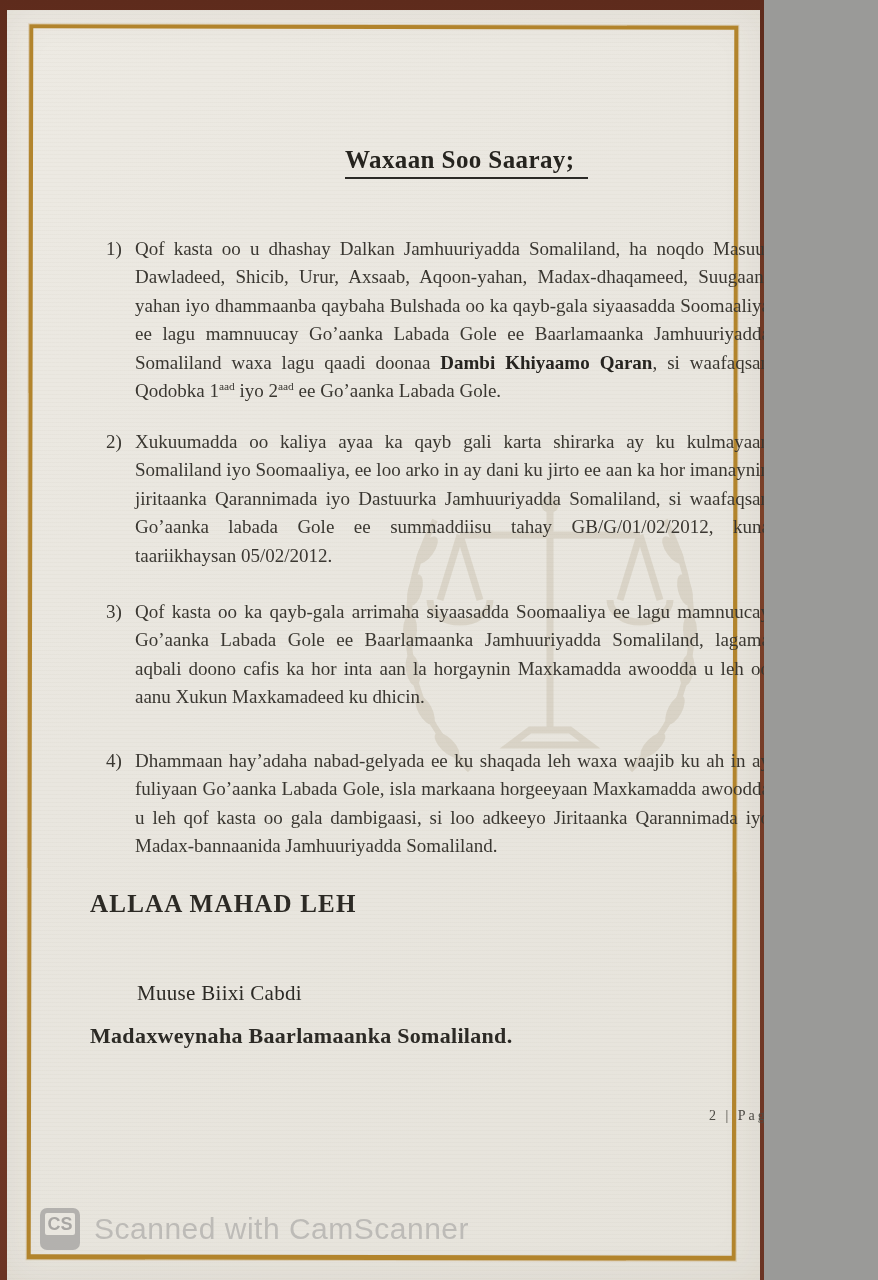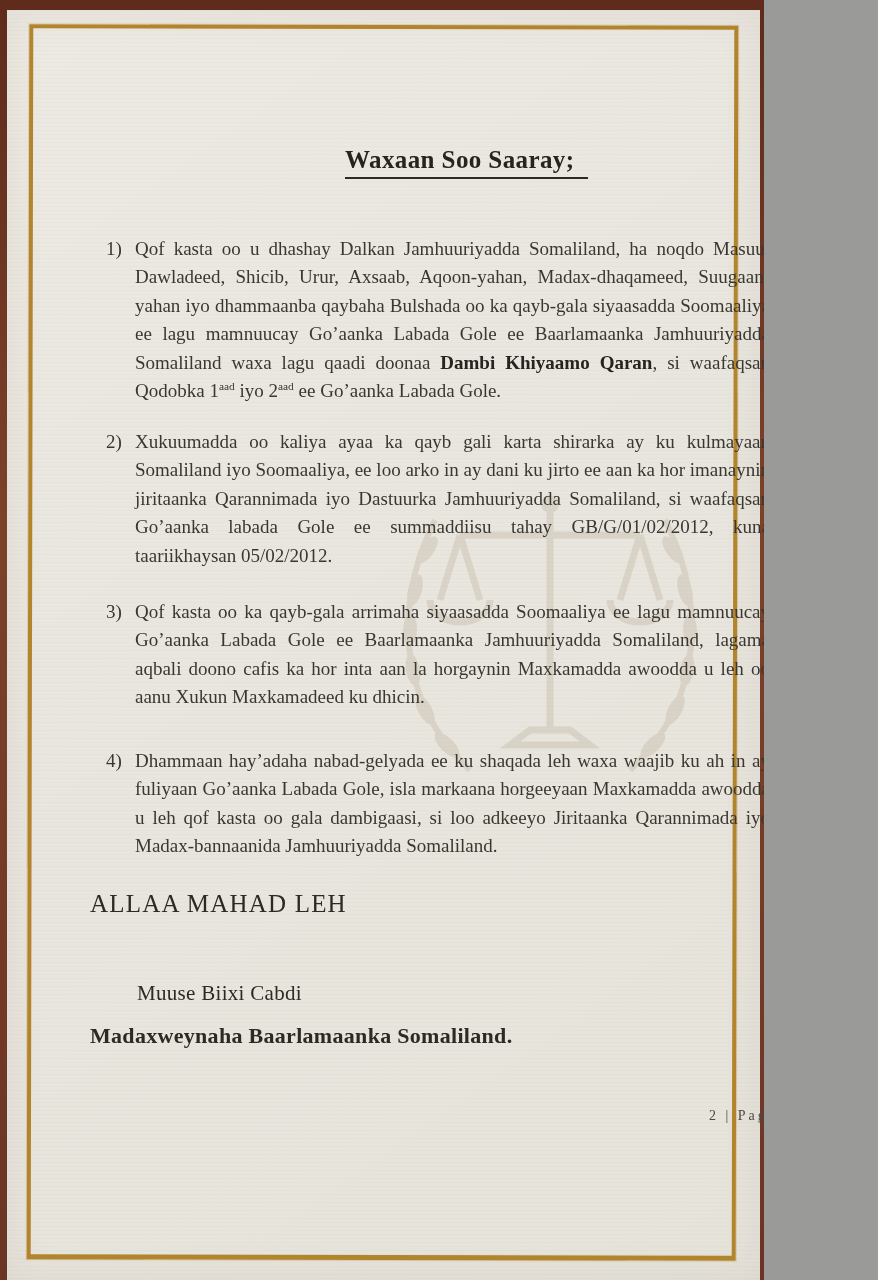--- a/index.html
+++ b/index.html
@@ -37,21 +37,21 @@
     position:absolute;left:0;width:670px;padding-left:35px;box-sizing:border-box;
     font-size:19px;line-height:28.4px;color:#3a3731;
     text-align:justify;
   }
   .para .num{position:absolute;left:6px;top:0;}
   .p1{top:225px;} .p2{top:418px;} .p3{top:588px;} .p4{top:737px;}
   .b{font-weight:bold;color:#262420;}
   sup{font-size:0.6em;line-height:0;}
   .closing{
     position:absolute;left:83px;top:880px;
-    font-size:25px;font-weight:normal;color:#2c2a25;letter-spacing:1.2px;
+    font-size:25px;font-weight:bold;color:#2c2a25;letter-spacing:1.2px;
   }
   .sig-name{
     position:absolute;left:130px;top:971px;
     font-size:21px;font-weight:normal;color:#2c2a25;letter-spacing:0.3px;
   }
   .sig-title{
     position:absolute;left:83px;top:1013px;
     font-size:22px;font-weight:bold;color:#2c2a25;letter-spacing:0.3px;
   }
   .page-footer{
@@ -137,15 +137,21 @@
       </div>
 
     </div>
 
     <div class="closing">ALLAA MAHAD LEH</div>
     <div class="sig-name">Muuse Biixi Cabdi</div>
     <div class="sig-title">Madaxweynaha Baarlamaanka Somaliland.</div>
 
     <div class="page-footer">2 | Page</div>
 
+    <div class="scan-bar">
+      <div class="cs-logo">
+        <div class="inner">CS</div>
+      </div>
+      <div class="scan-label">Scanned with CamScanner</div>
+    </div>
 
   </div>
 </div>
 
 </body></html>

